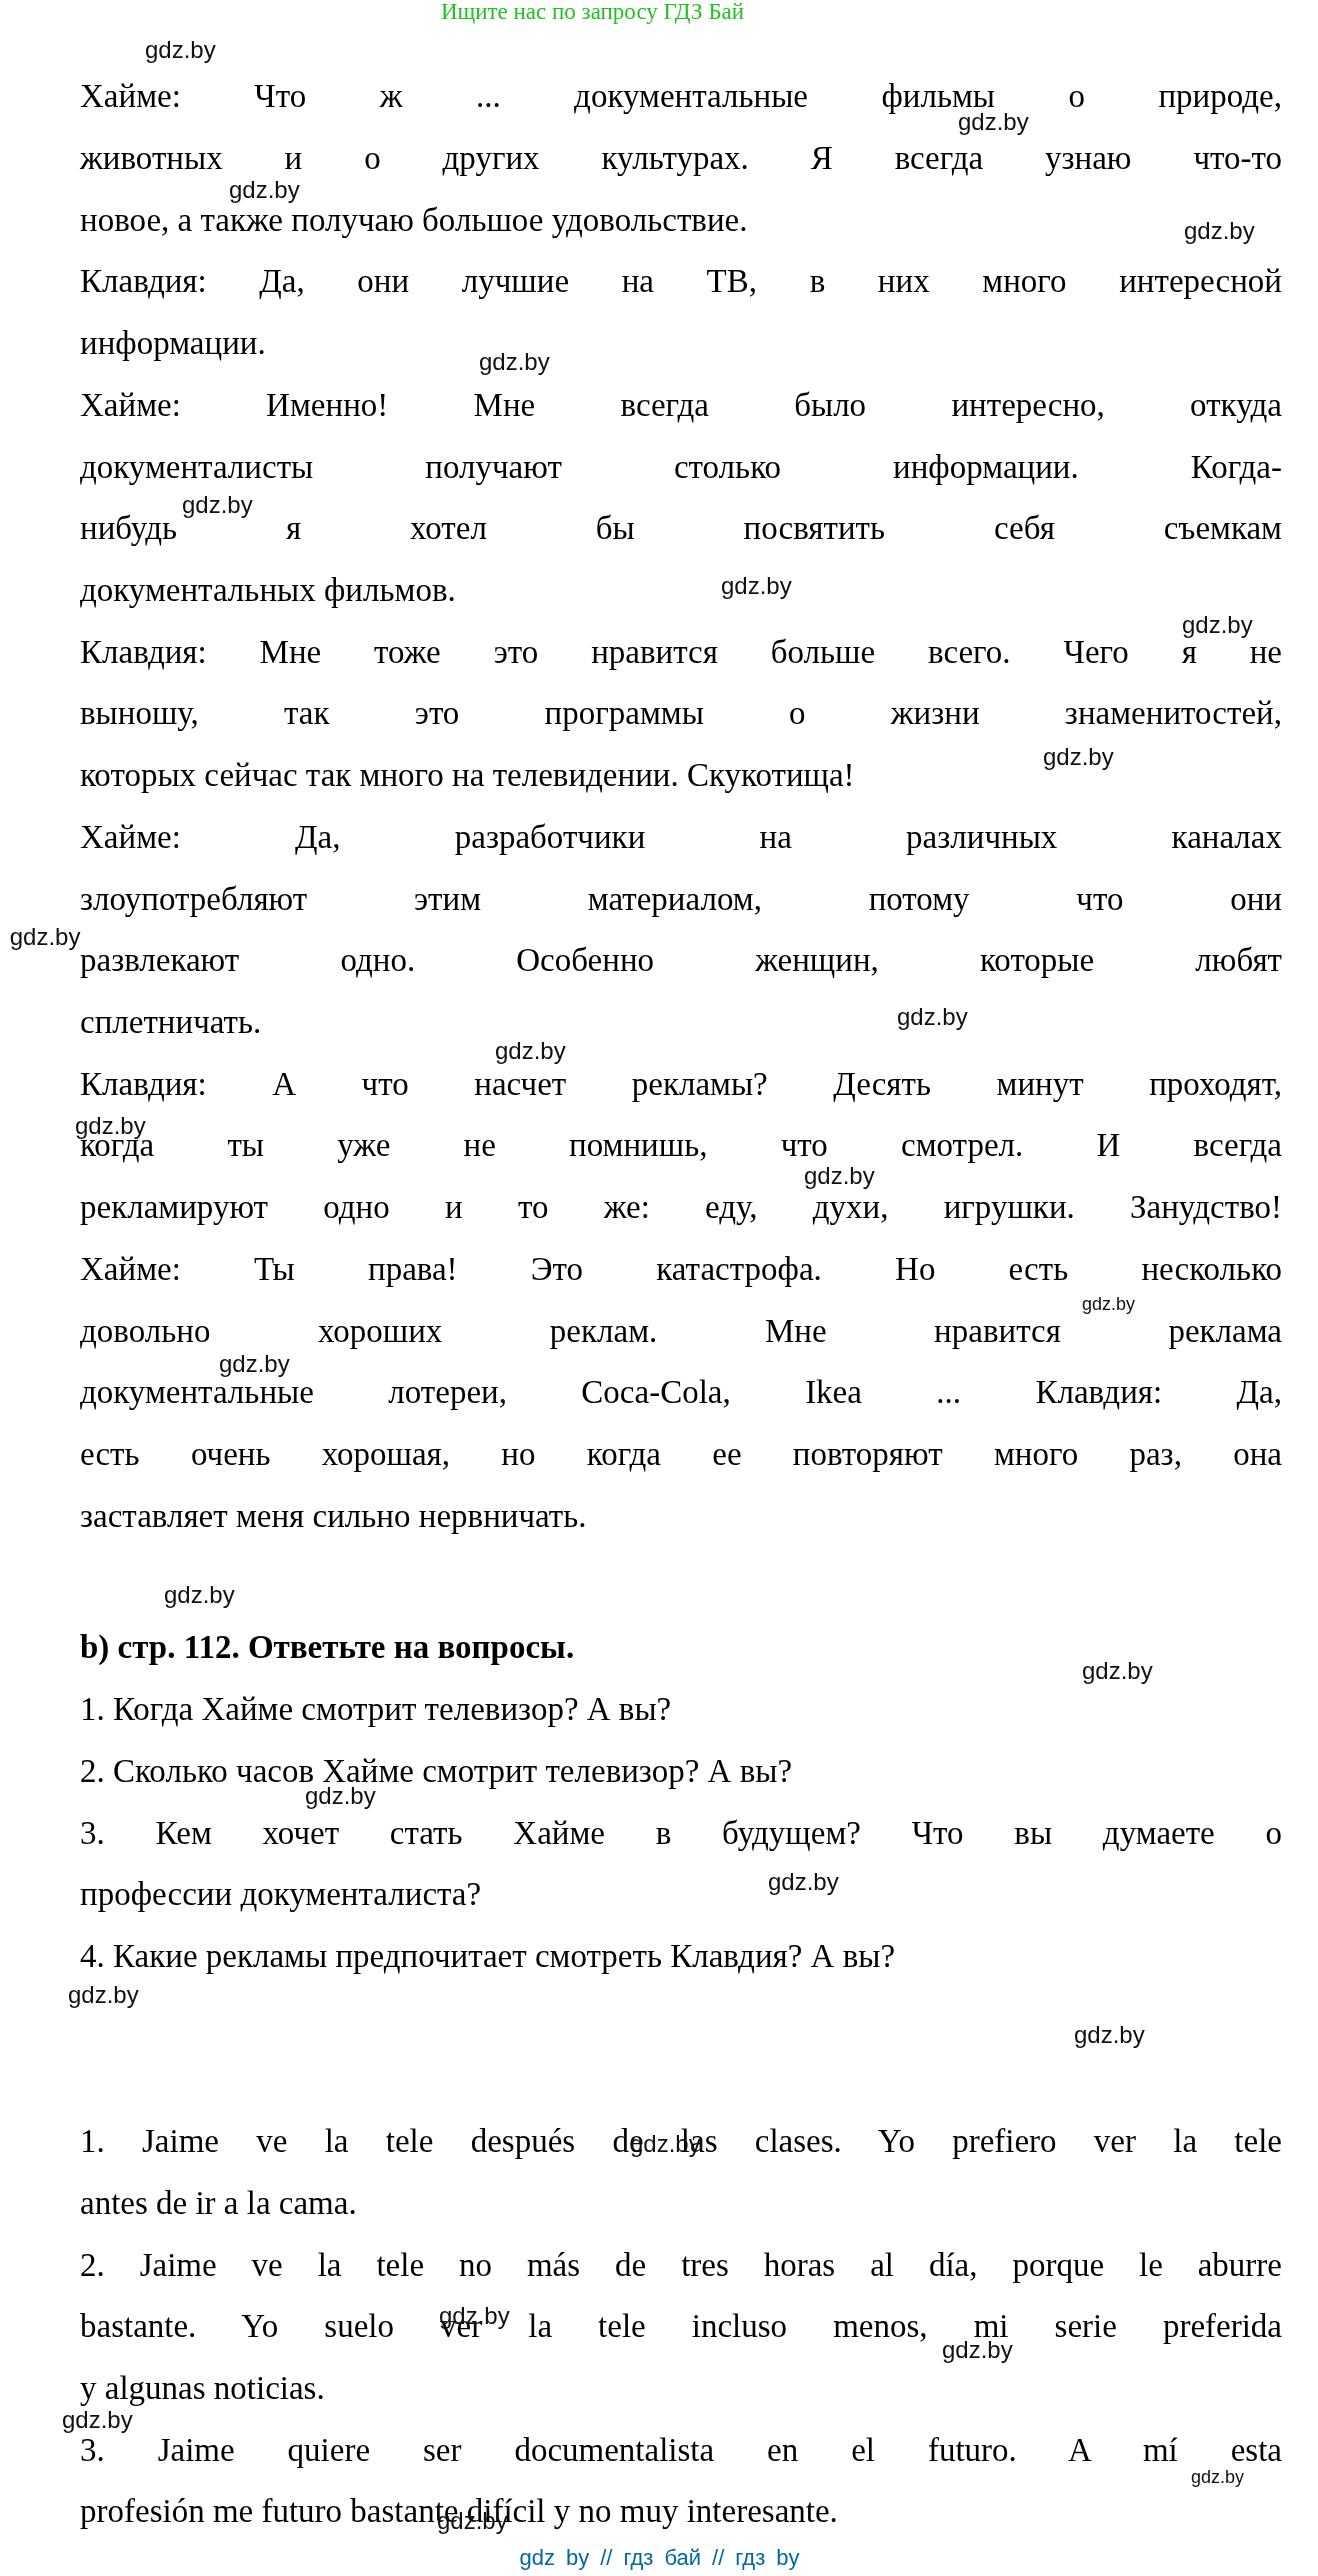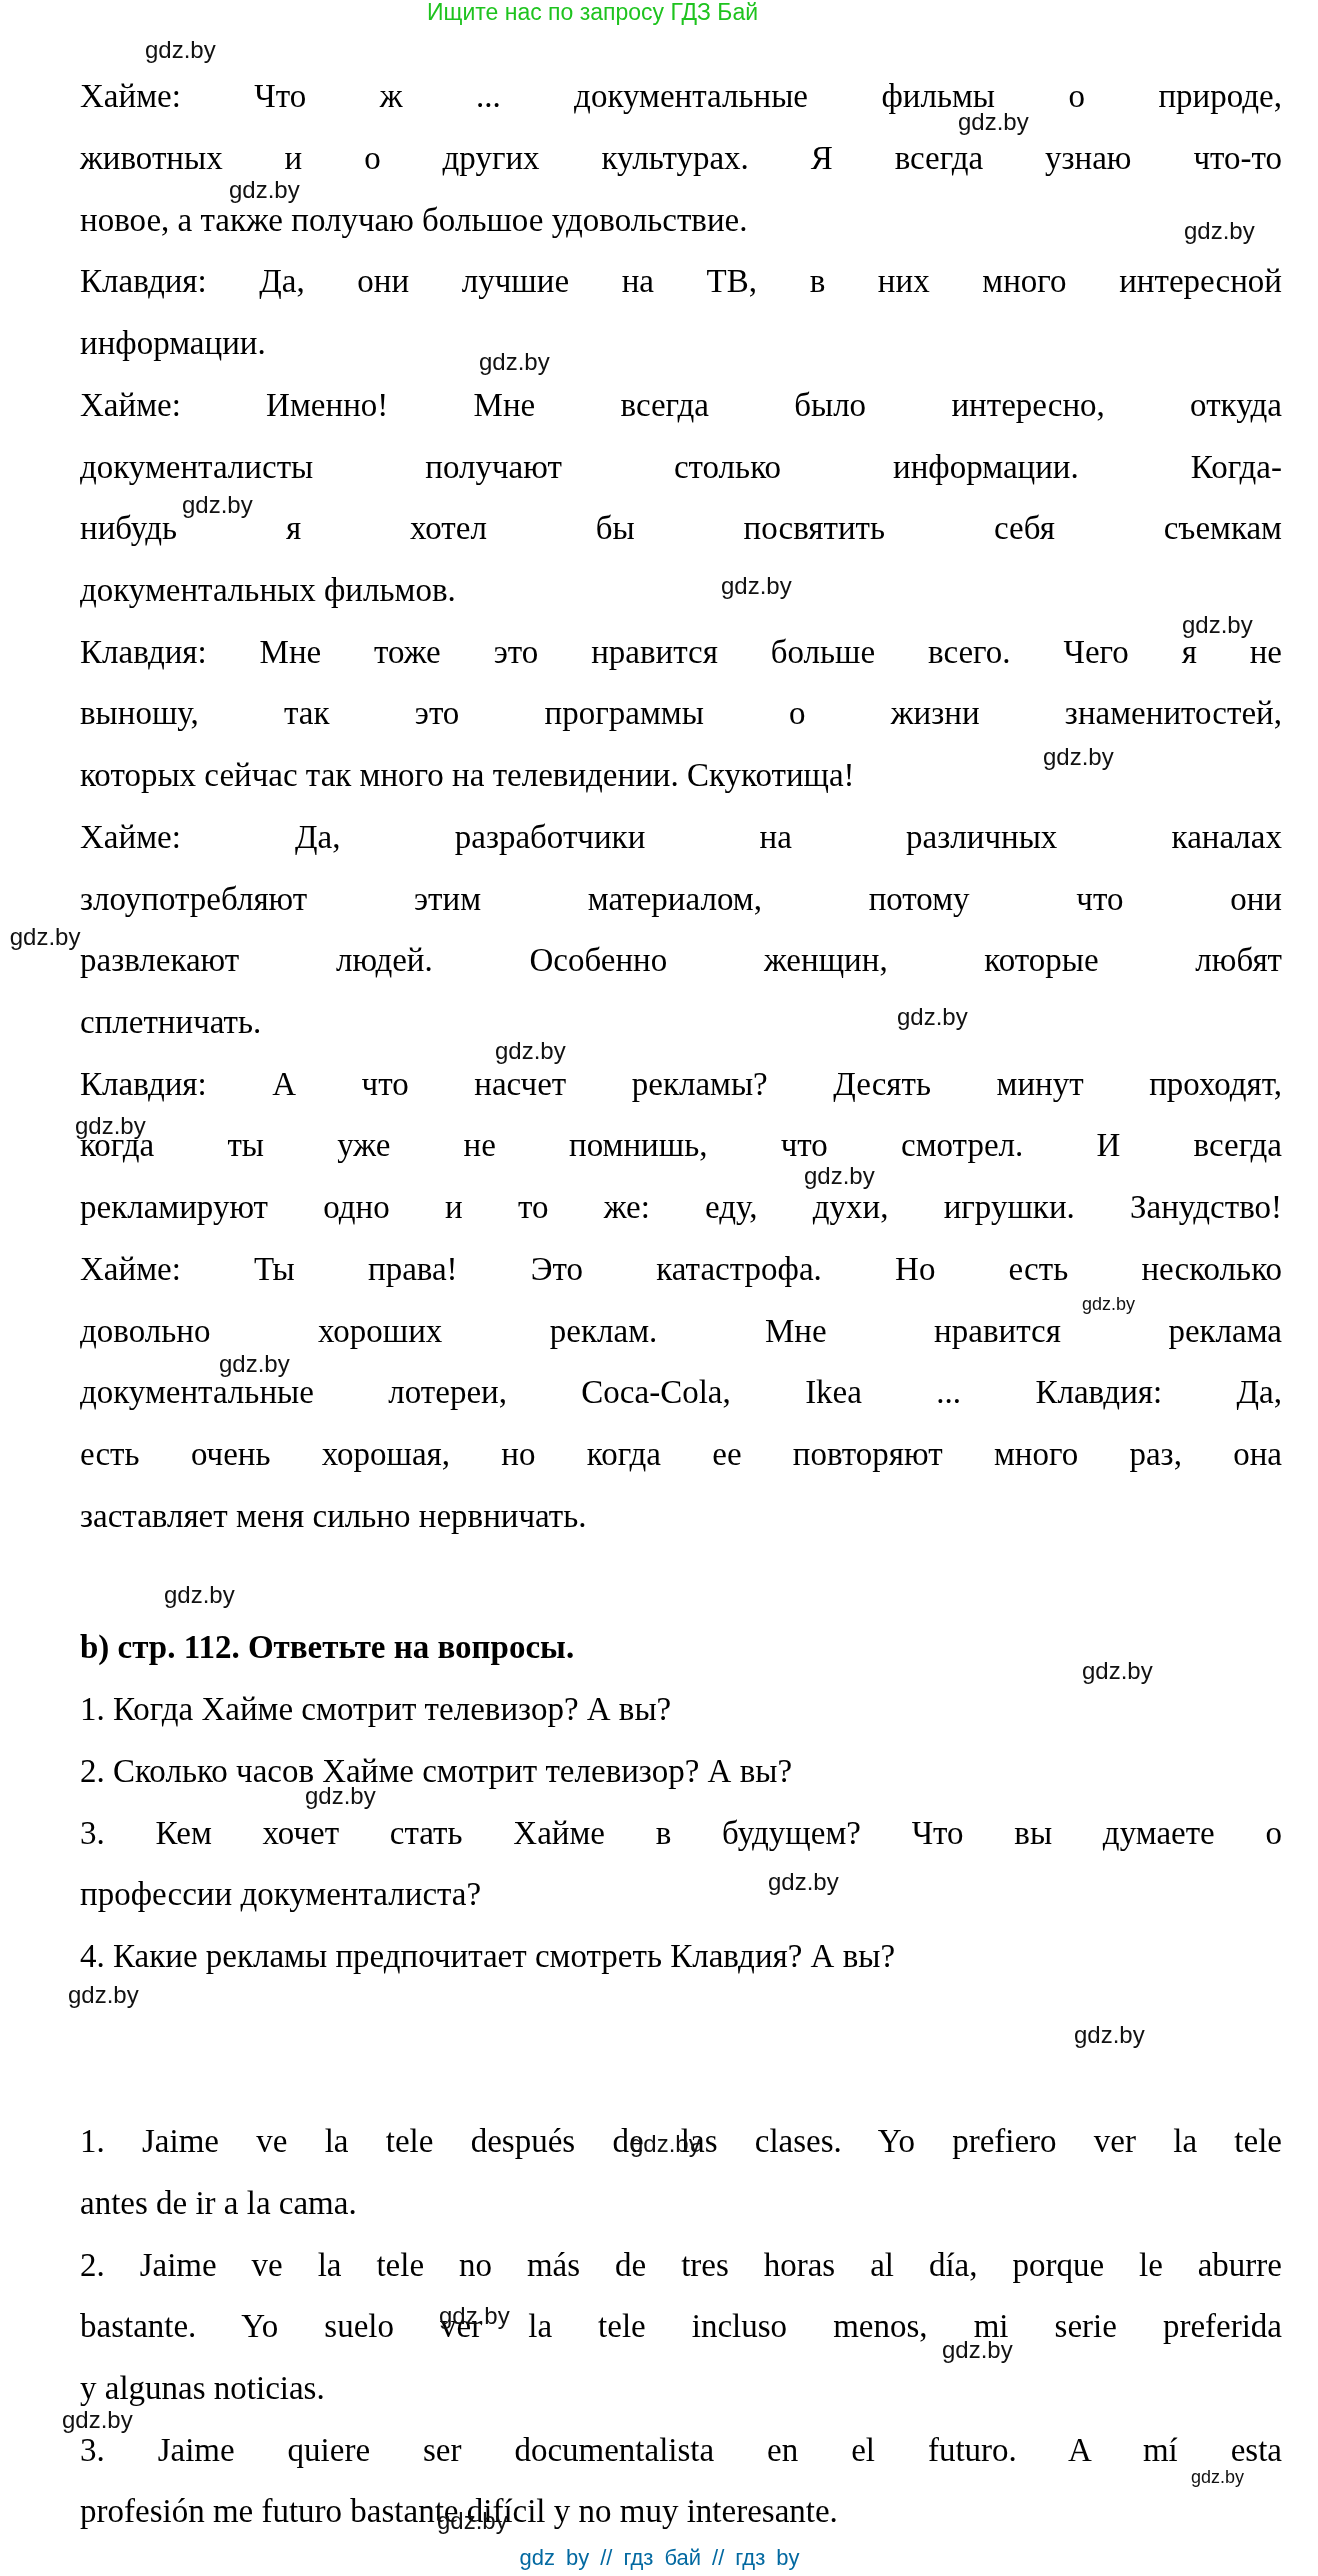--- a/index.html
+++ b/index.html
@@ -14,21 +14,21 @@
       overflow: hidden;
       font-family: "Liberation Serif", "DejaVu Serif", serif;
       color: #000000;
     }
     .top-link {
       position: absolute;
       top: 0;
       left: 0;
       width: 1185px;
       text-align: center;
-      font-family: Liberation Sans, sans-serif;
+      font-family: Liberation Serif, serif;
       font-size: 23px;
       line-height: 24px;
       color: #1ec31e;
       text-decoration: none;
     }
     .bottom-link {
       position: absolute;
       top: 2545px;
       left: 0;
       width: 1319px;
@@ -90,21 +90,21 @@
   <div class="line" style="top:250px">информации.</div>
   <div class="line justify" style="top:312px">Хайме: Именно! Мне всегда было интересно, откуда</div>
   <div class="line justify" style="top:374px">документалисты получают столько информации. Когда-</div>
   <div class="line justify" style="top:435px">нибудь я хотел бы посвятить себя съемкам</div>
   <div class="line" style="top:497px">документальных фильмов.</div>
   <div class="line justify" style="top:559px">Клавдия: Мне тоже это нравится больше всего. Чего я не</div>
   <div class="line justify" style="top:620px">выношу, так это программы о жизни знаменитостей,</div>
   <div class="line" style="top:682px">которых сейчас так много на телевидении. Скукотища!</div>
   <div class="line justify" style="top:744px">Хайме: Да, разработчики на различных каналах</div>
   <div class="line justify" style="top:806px">злоупотребляют этим материалом, потому что они</div>
-  <div class="line justify" style="top:867px">развлекают людей. Особенно женщин, которые любят</div>
+  <div class="line justify" style="top:867px">развлекают одно. Особенно женщин, которые любят</div>
   <div class="line" style="top:929px">сплетничать.</div>
   <div class="line justify" style="top:991px">Клавдия: А что насчет рекламы? Десять минут проходят,</div>
   <div class="line justify" style="top:1052px">когда ты уже не помнишь, что смотрел. И всегда</div>
   <div class="line justify" style="top:1114px">рекламируют одно и то же: еду, духи, игрушки. Занудство!</div>
   <div class="line justify" style="top:1176px">Хайме: Ты права! Это катастрофа. Но есть несколько</div>
   <div class="line justify" style="top:1238px">довольно хороших реклам. Мне нравится реклама</div>
   <div class="line justify" style="top:1299px">документальные лотереи, Coca-Cola, Ikea ... Клавдия: Да,</div>
   <div class="line justify" style="top:1361px">есть очень хорошая, но когда ее повторяют много раз, она</div>
   <div class="line" style="top:1423px">заставляет меня сильно нервничать.</div>
 

